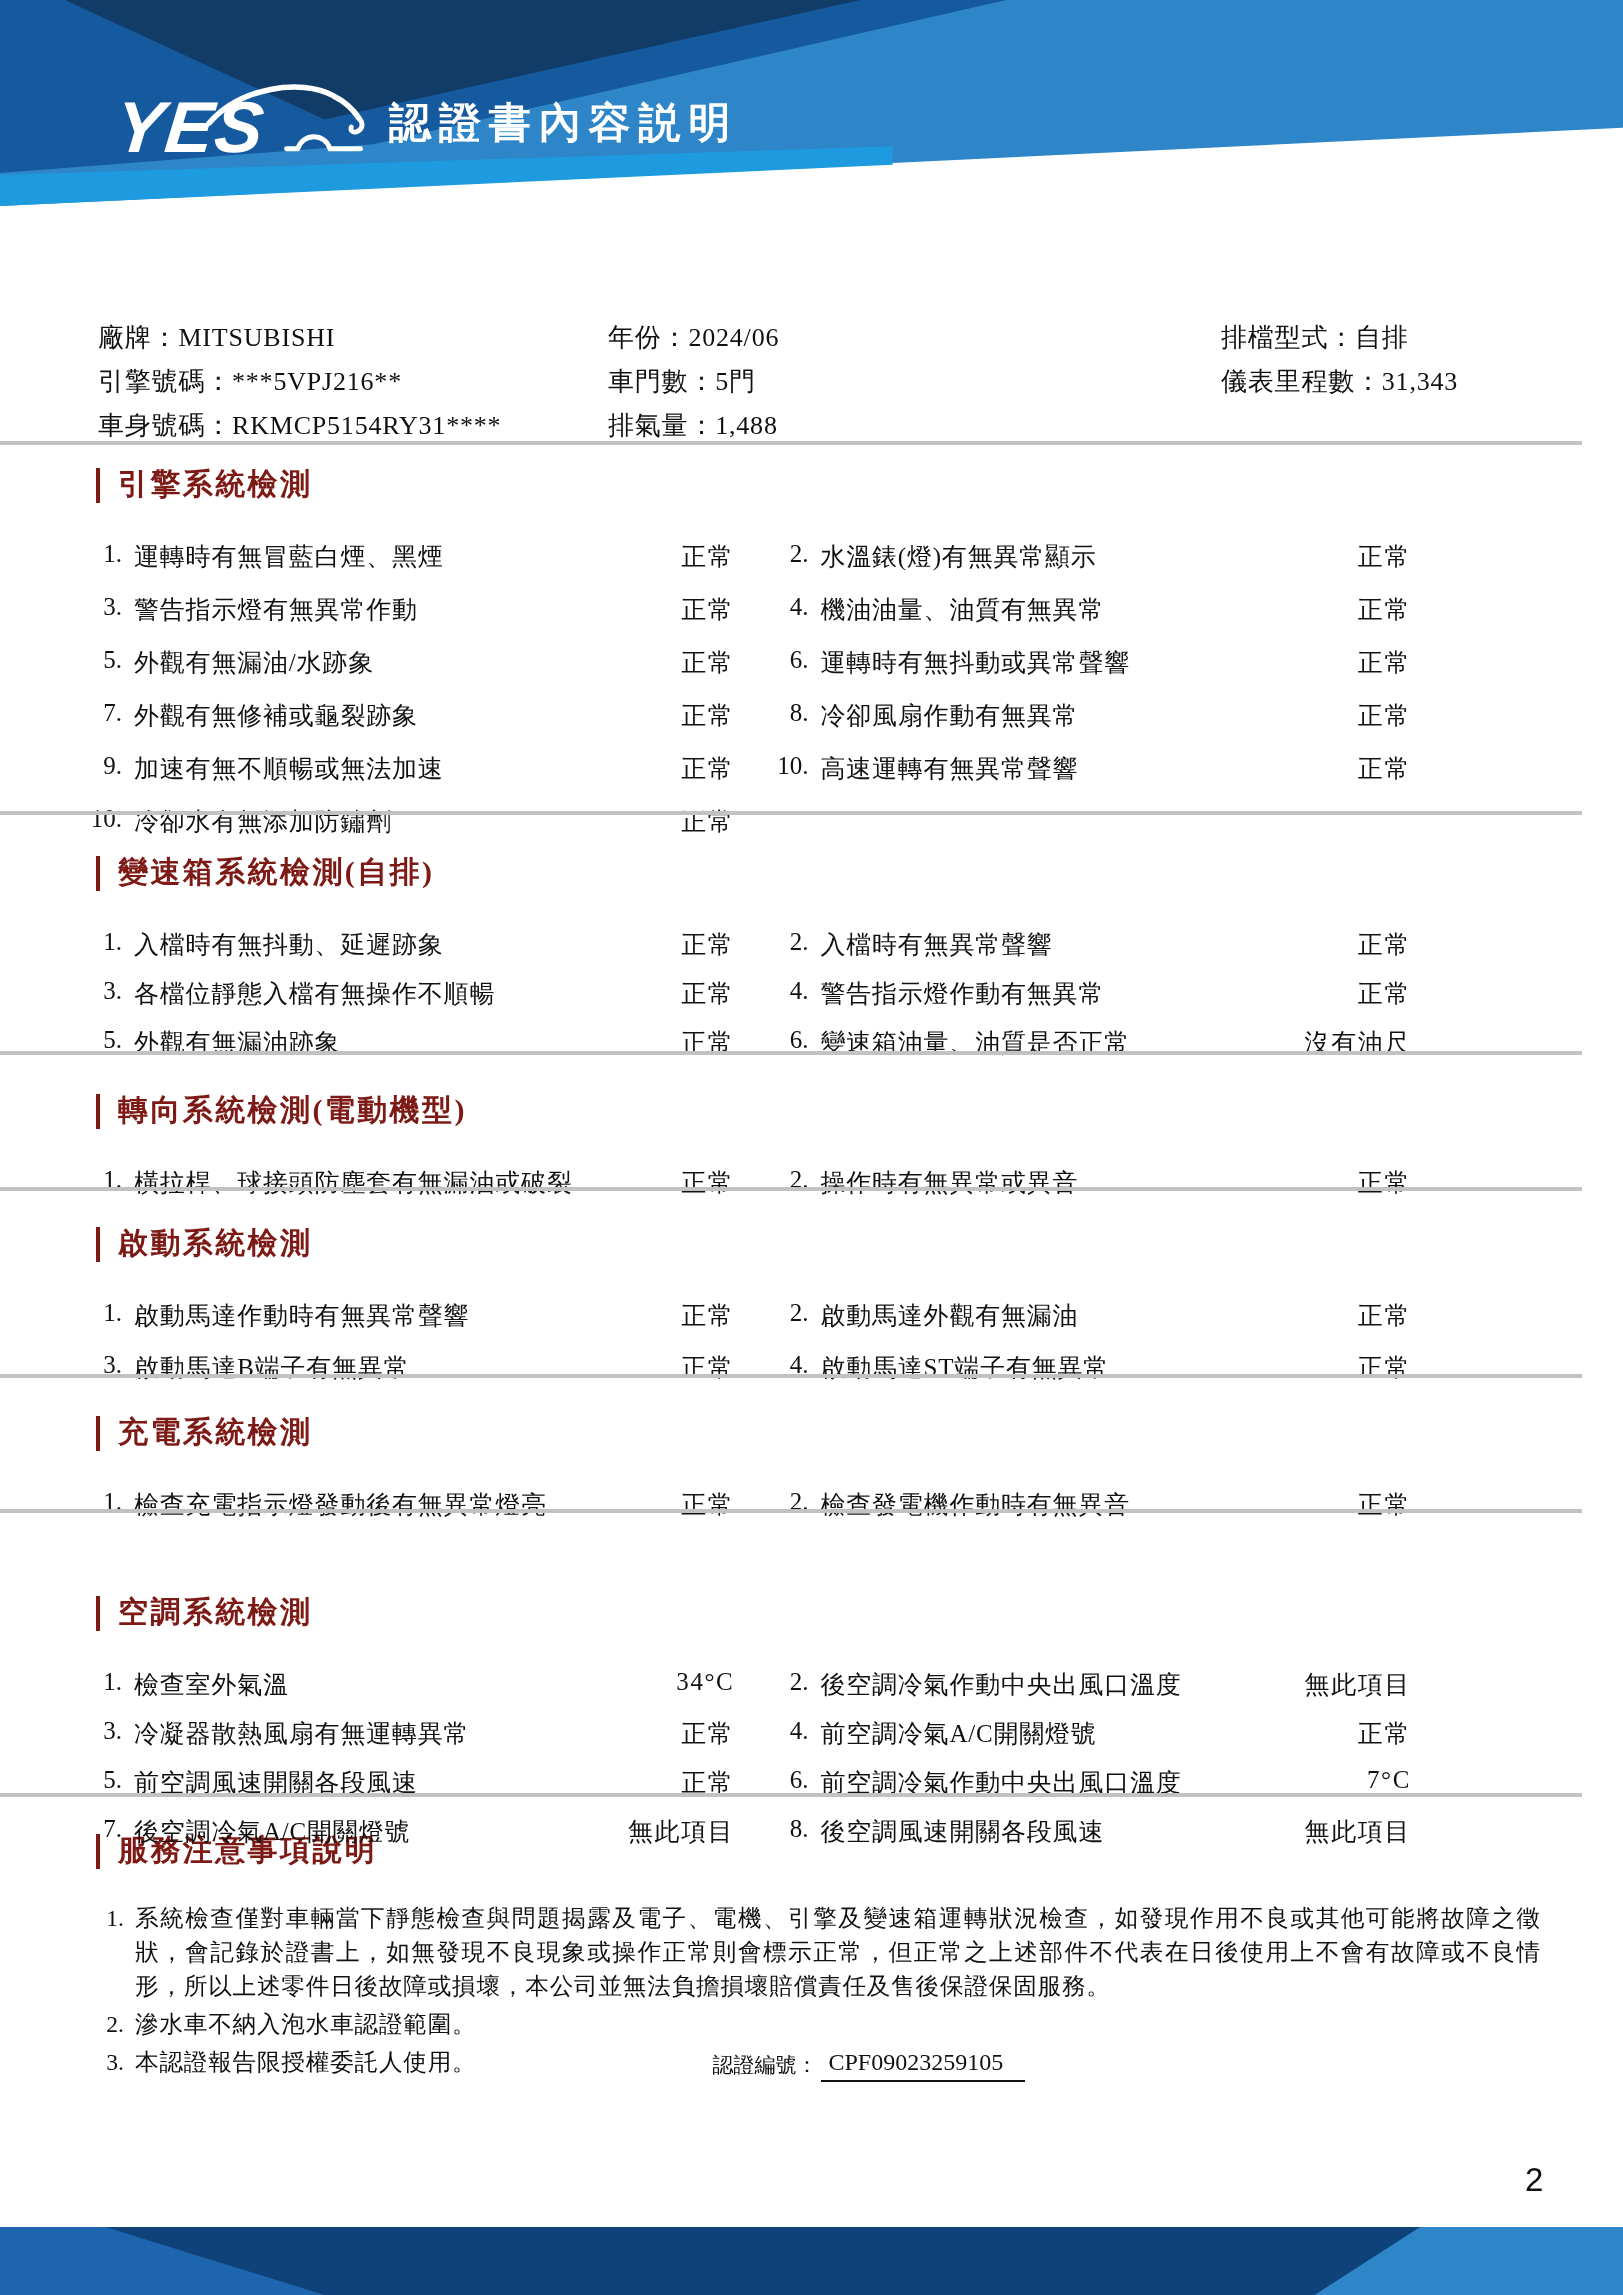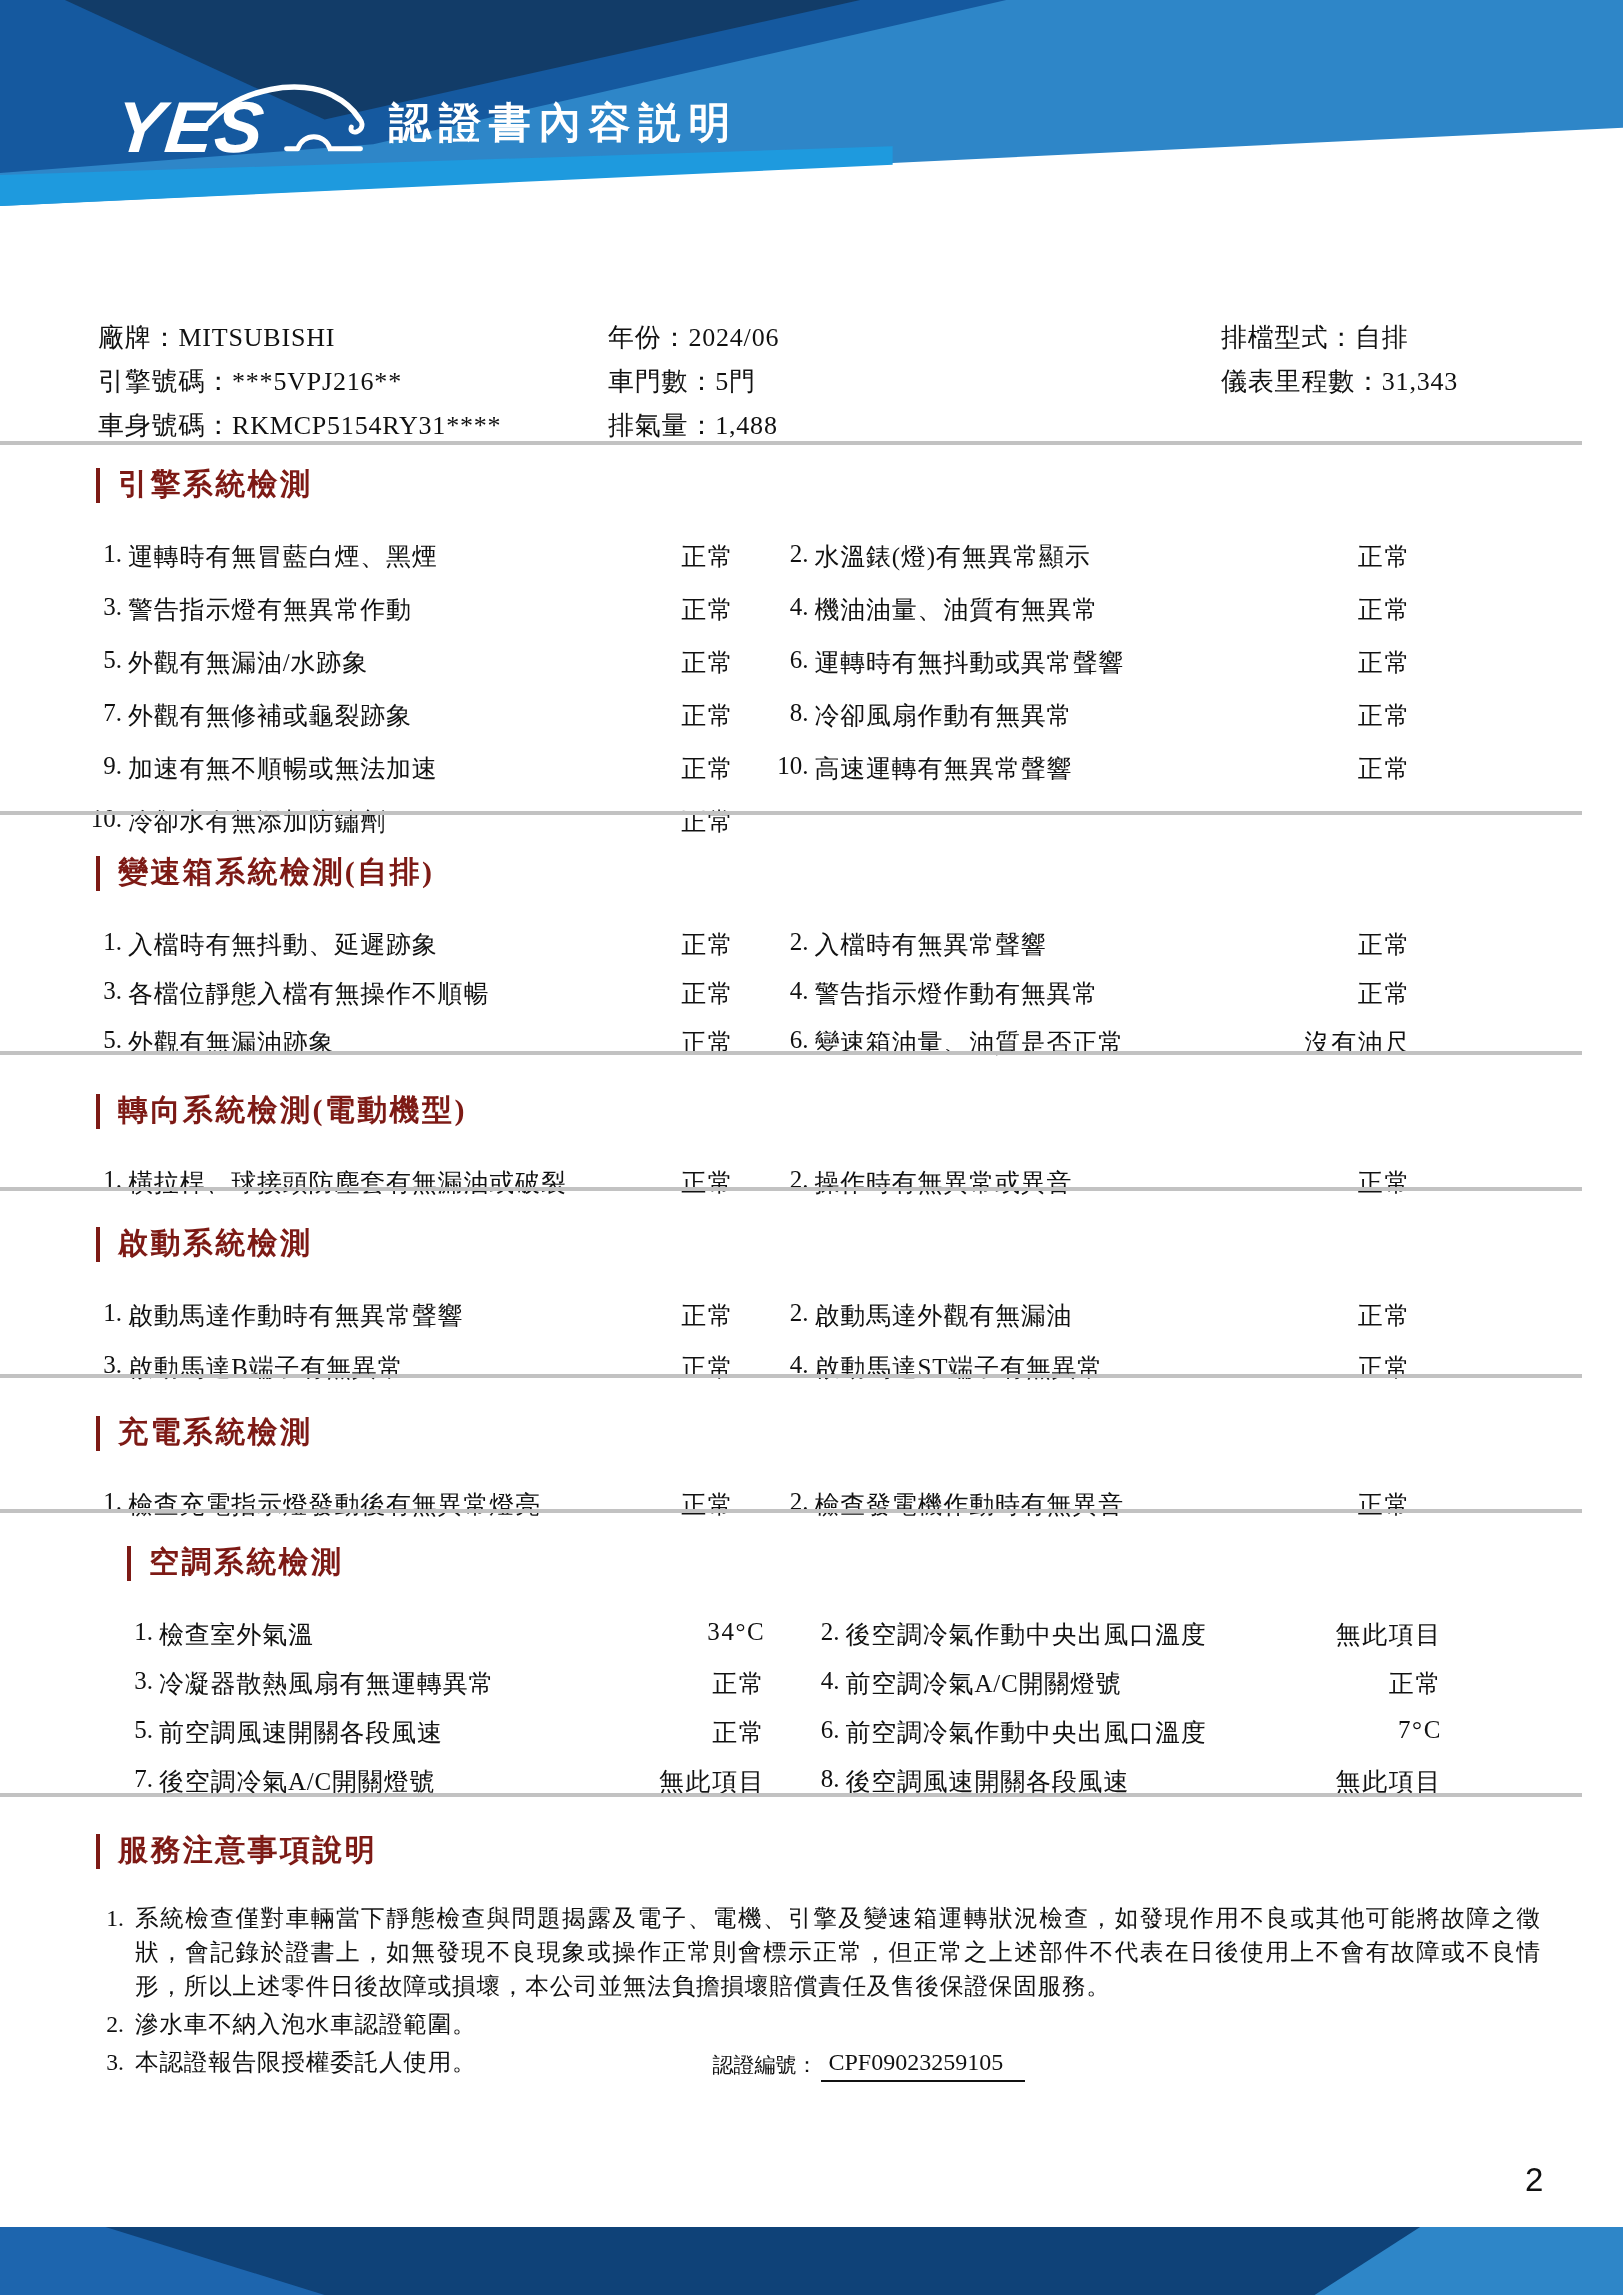--- a/index.html
+++ b/index.html
@@ -29,21 +29,21 @@
   .section{position:absolute;left:0;width:1411px;}
   .sec-head{position:relative;height:38px;}
   .sec-bar{position:absolute;left:96px;top:1.6px;width:3.9px;height:35px;background:var(--maroon);}
   .sec-title{position:absolute;left:118px;top:0;font-size:30px;font-weight:bold;
              color:var(--maroon);letter-spacing:2.4px;line-height:35px;white-space:nowrap;}
   .rows{margin-top:36px;}
   .row{display:flex;padding-left:83px;}
   .cell{display:flex;width:733px;font-size:25px;white-space:nowrap;}
   .cell.r{width:722px;margin-left:35px;}
   .num{width:39px;text-align:right;flex:none;}
-  .txt{margin-left:6px;letter-spacing:0.8px;}
+  .txt{margin-left:12px;letter-spacing:0.8px;}
   .res{margin-left:auto;text-align:right;letter-spacing:1.6px;}
   
   .notes{position:absolute;top:1832px;left:0;width:1623px;}
   .notes .rows{margin-top:31px;}
   .note{display:flex;padding-left:88px;font-size:23.6px;line-height:34px;margin-bottom:3.9px;}
   .note .nnum{width:36px;text-align:right;flex:none;}
   .note-text{margin-left:11px;width:1406px;letter-spacing:0.8px;text-align:justify;}
   .note.short .note-text{width:auto;}
   .cert{display:flex;align-items:flex-end;margin-left:236px;white-space:nowrap;}
   .cert-label{font-size:21px;}
@@ -307,21 +307,21 @@
             <span class="res">正常</span>
           </div>
           <div class="cell r">
             <span class="num">2.</span>
             <span class="txt">檢查發電機作動時有無異音</span>
             <span class="res">正常</span>
           </div>
         </div>
       </div>
     </div>
-    <div class="section" style="top: 1544px; padding-left: 31px;">
+    <div class="section" style="top: 1594px;">
       <div class="sec-head">
         <span class="sec-bar"></span>
         <span class="sec-title">空調系統檢測</span>
       </div>
       <div class="rows">
         <div class="row" style="height: 49px;">
           <div class="cell">
             <span class="num">1.</span>
             <span class="txt">檢查室外氣溫</span>
             <span class="res">34°C</span>

